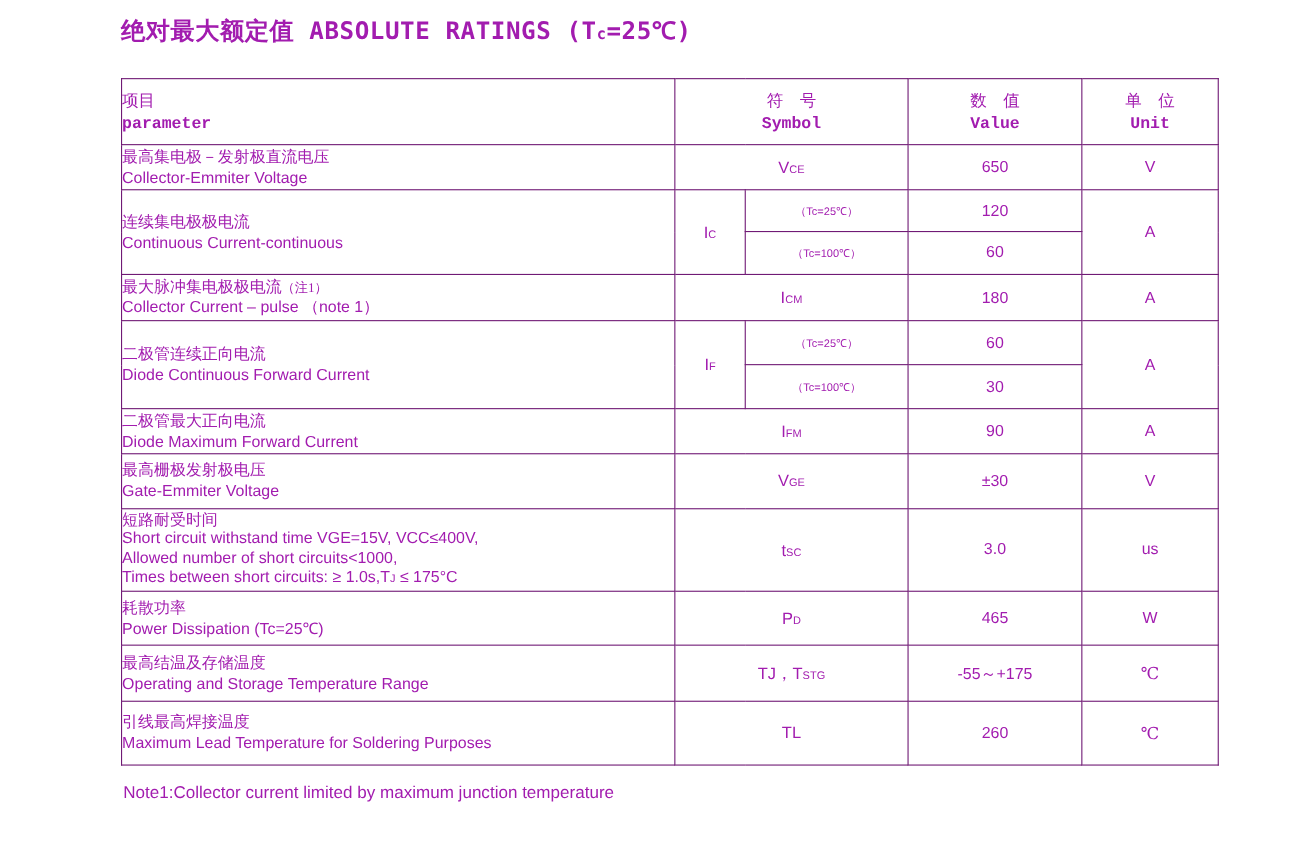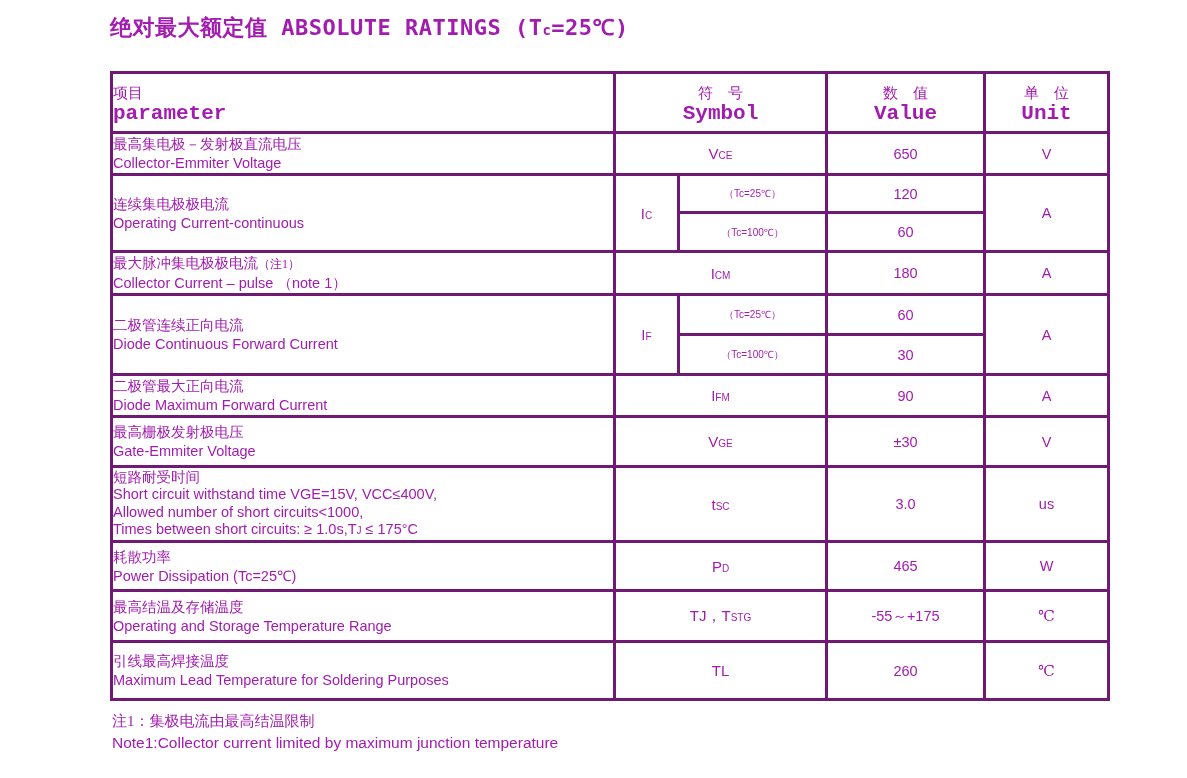--- a/index.html
+++ b/index.html
@@ -26,30 +26,30 @@
   .doc-title .t-sub { font-size: 14px; }
   table.ratings {
     position: absolute;
     left: 110px;
     top: 71px;
     width: 997px;
     border-collapse: collapse;
     table-layout: fixed;
   }
   table.ratings td {
-    border: 3px solid #701a75;
+    border: 1px solid #701a75;
     vertical-align: middle;
     padding: 0;
   }
   td.param { text-align: left; padding: 5px 8px; }
   td.c { text-align: center; }
   .zh { font-family: "Liberation Serif", serif; font-size: 14.5px; line-height: 20px; }
   .en { font-family: "Liberation Sans", sans-serif; font-size: 14.5px; line-height: 19px; }
   .hdr-zh { font-family: "Liberation Serif", serif; font-size: 15px; line-height: 22px; }
-  .hdr-en { font-family: "Liberation Mono", monospace; font-weight: bold; font-size: 21px; line-height: 20px; }
+  .hdr-en { font-family: "Liberation Mono", monospace; font-weight: bold; font-size: 15px; line-height: 20px; }
   td.hdr-param { padding: 6px 8px; }
   .sym { font-size: 15px; }
   .sub { font-size: 10px; }
   .note-sm { font-size: 12px; }
   td.val { font-size: 14.5px; }
   td.cond { font-size: 10px; }
   td.unit { font-size: 14.5px; }
   td.unit-serif { font-family: "DejaVu Serif", serif; font-size: 15px; }
   .footnote {
     position: absolute;
@@ -101,21 +101,21 @@
         <div class="en">Collector-Emmiter Voltage</div>
       </td>
       <td class="c sym" colspan="2"><span>V</span><span class="sub">CE</span></td>
       <td class="c val">650</td>
       <td class="c unit">V</td>
     </tr>
 
     <tr style="height:38px">
       <td class="param" rowspan="2">
         <div class="zh">连续集电极极电流</div>
-        <div class="en">Operating Current-continuous</div>
+        <div class="en">Continuous Current-continuous</div>
       </td>
       <td class="c sym" rowspan="2"><span>I</span><span class="sub">C</span></td>
       <td class="c cond">（Tc=25℃）</td>
       <td class="c val">120</td>
       <td class="c unit" rowspan="2">A</td>
     </tr>
     <tr style="height:39px">
       <td class="c cond">（Tc=100℃）</td>
       <td class="c val">60</td>
     </tr>
@@ -203,17 +203,16 @@
         <div class="en">Maximum Lead Temperature for Soldering Purposes</div>
       </td>
       <td class="c sym" colspan="2"><span>TL</span><span class="sub"></span></td>
       <td class="c val">260</td>
       <td class="c unit unit-serif">℃</td>
     </tr>
   </tbody>
     </table>
 
   <div class="footnote">
-    <div class="fn-zh">注1：集极电流由最高结温限制</div>
     <div class="fn-en">Note1:Collector current limited by maximum junction temperature</div>
   </div>
 
 </div>
 
 </body></html>

